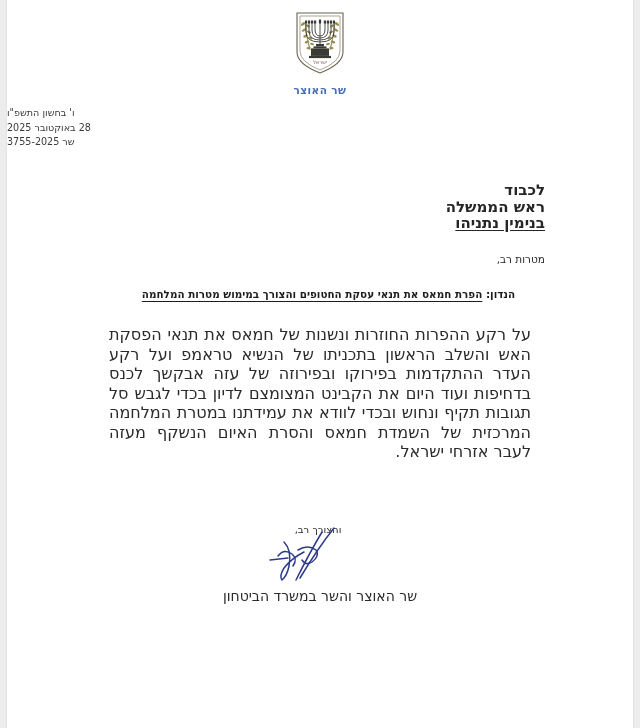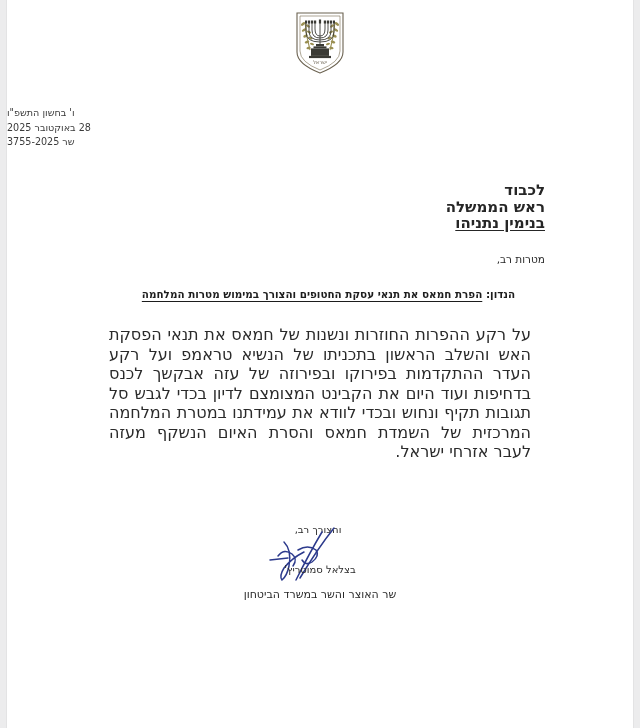--- a/index.html
+++ b/index.html
@@ -173,21 +173,21 @@
     position: absolute;
     top: 40px;
     right: 0;
     left: 0;
     text-align: center;
     font-size: 10px;
     color: #2a2a2a;
   }
   .sign-role {
     margin-top: 2px;
-    font-size: 11px;
+    font-size: 14px;
     color: #2a2a2a;
     text-align: center;
   }
 </style>
 </head>
 <body>
 
 <div class="page">
   <div class="sheet">
 
@@ -245,20 +245,21 @@
           <rect x="37.8" y="10.5" width="2.2" height="3"></rect>
           <rect x="40.8" y="10.5" width="2.2" height="3"></rect>
 
           <rect x="24" y="34" width="8" height="2.4"></rect>
           <rect x="21.5" y="36.4" width="13" height="2"></rect>
           <rect x="19" y="38.4" width="18" height="7.5"></rect>
           <rect x="17" y="45.9" width="22" height="2.2"></rect>
         </g>
         <text x="28" y="53.6" text-anchor="middle" font-size="5.2" fill="#6b6250" font-family="'DejaVu Sans', sans-serif">ישראל</text>
       </svg>
+      <div class="ministry-title">שר האוצר</div>
     </div>
 
     <div class="datebox">
       <div>ו' בחשון התשפ"ו</div>
       <div>28 באוקטובר 2025</div>
       <div>שר 3755-2025</div>
     </div>
 
     <div class="addressee">
       <div class="ln plain">לכבוד</div>
@@ -283,19 +284,18 @@
         <svg class="sign-svg" viewBox="0 0 120 58">
           <g fill="none" stroke="#2c3a8c" stroke-width="1.5" stroke-linecap="round">
             <path d="M86 2 Q70 22 52 52"></path>
             <path d="M74 6 Q62 26 48 54"></path>
             <path d="M36 16 Q44 24 41 40 Q39 50 34 54 Q31 50 36 42 Q44 32 56 26"></path>
             <path d="M30 30 Q36 22 44 28 Q50 33 45 40"></path>
             <path d="M22 34 L40 32"></path>
             <path d="M50 24 Q60 18 68 24 Q72 30 64 36 Q58 40 54 34"></path>
           </g>
         </svg>
-        <div class="sign-name">בצלאל סמוטריץ'</div>
       </div>
       <div class="sign-role">שר האוצר והשר במשרד הביטחון</div>
     </div>
 
   </div>
 </div>
 
 </body></html>

